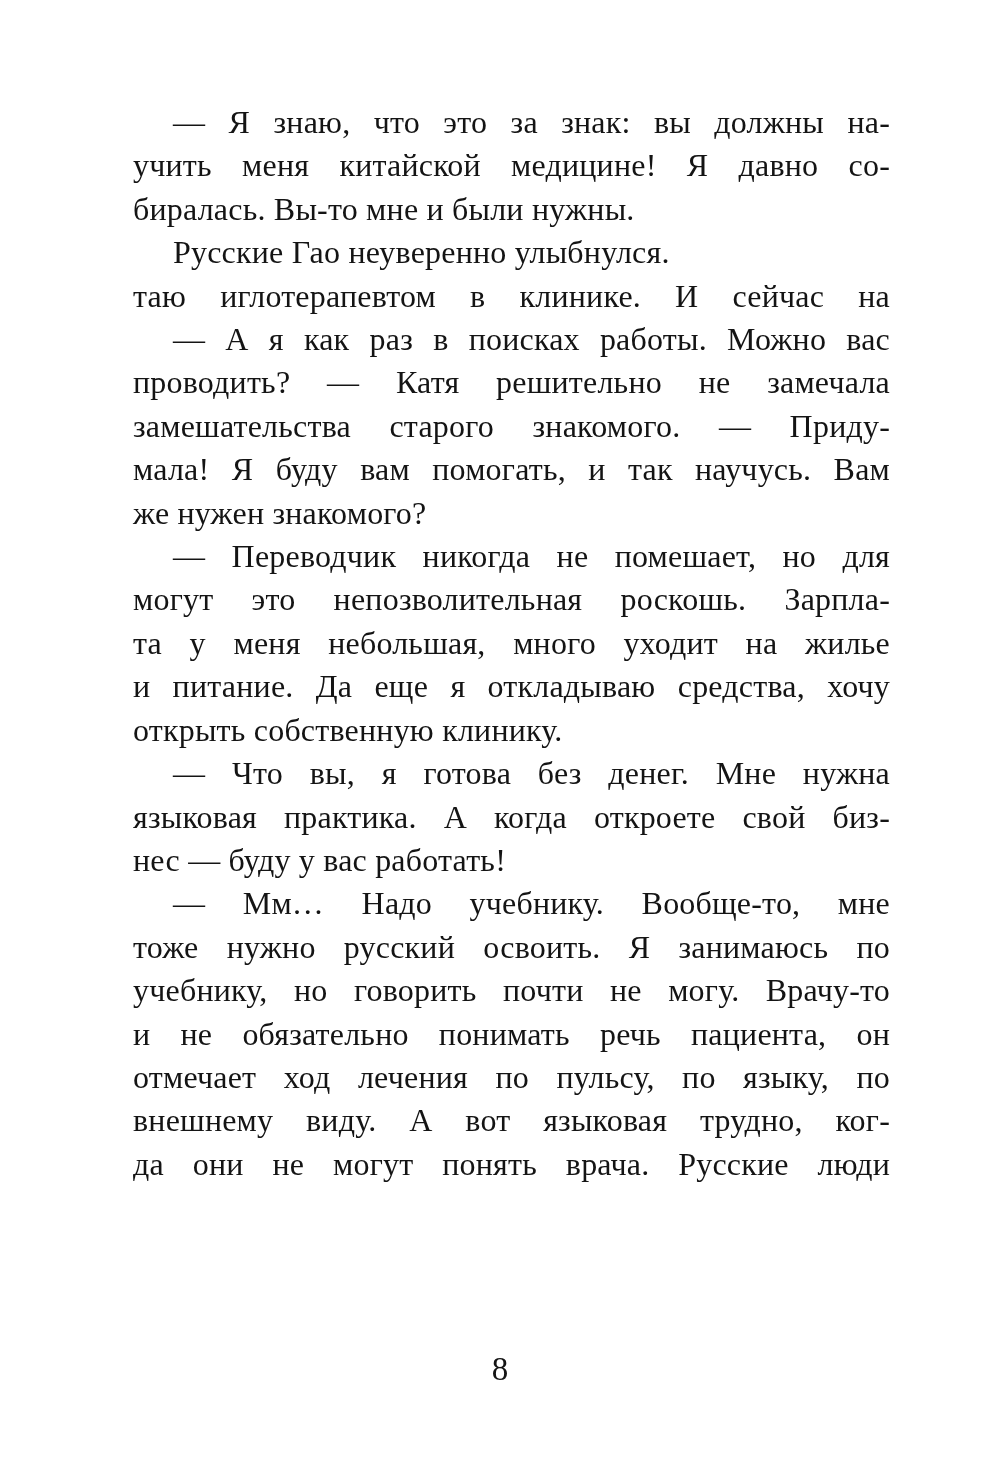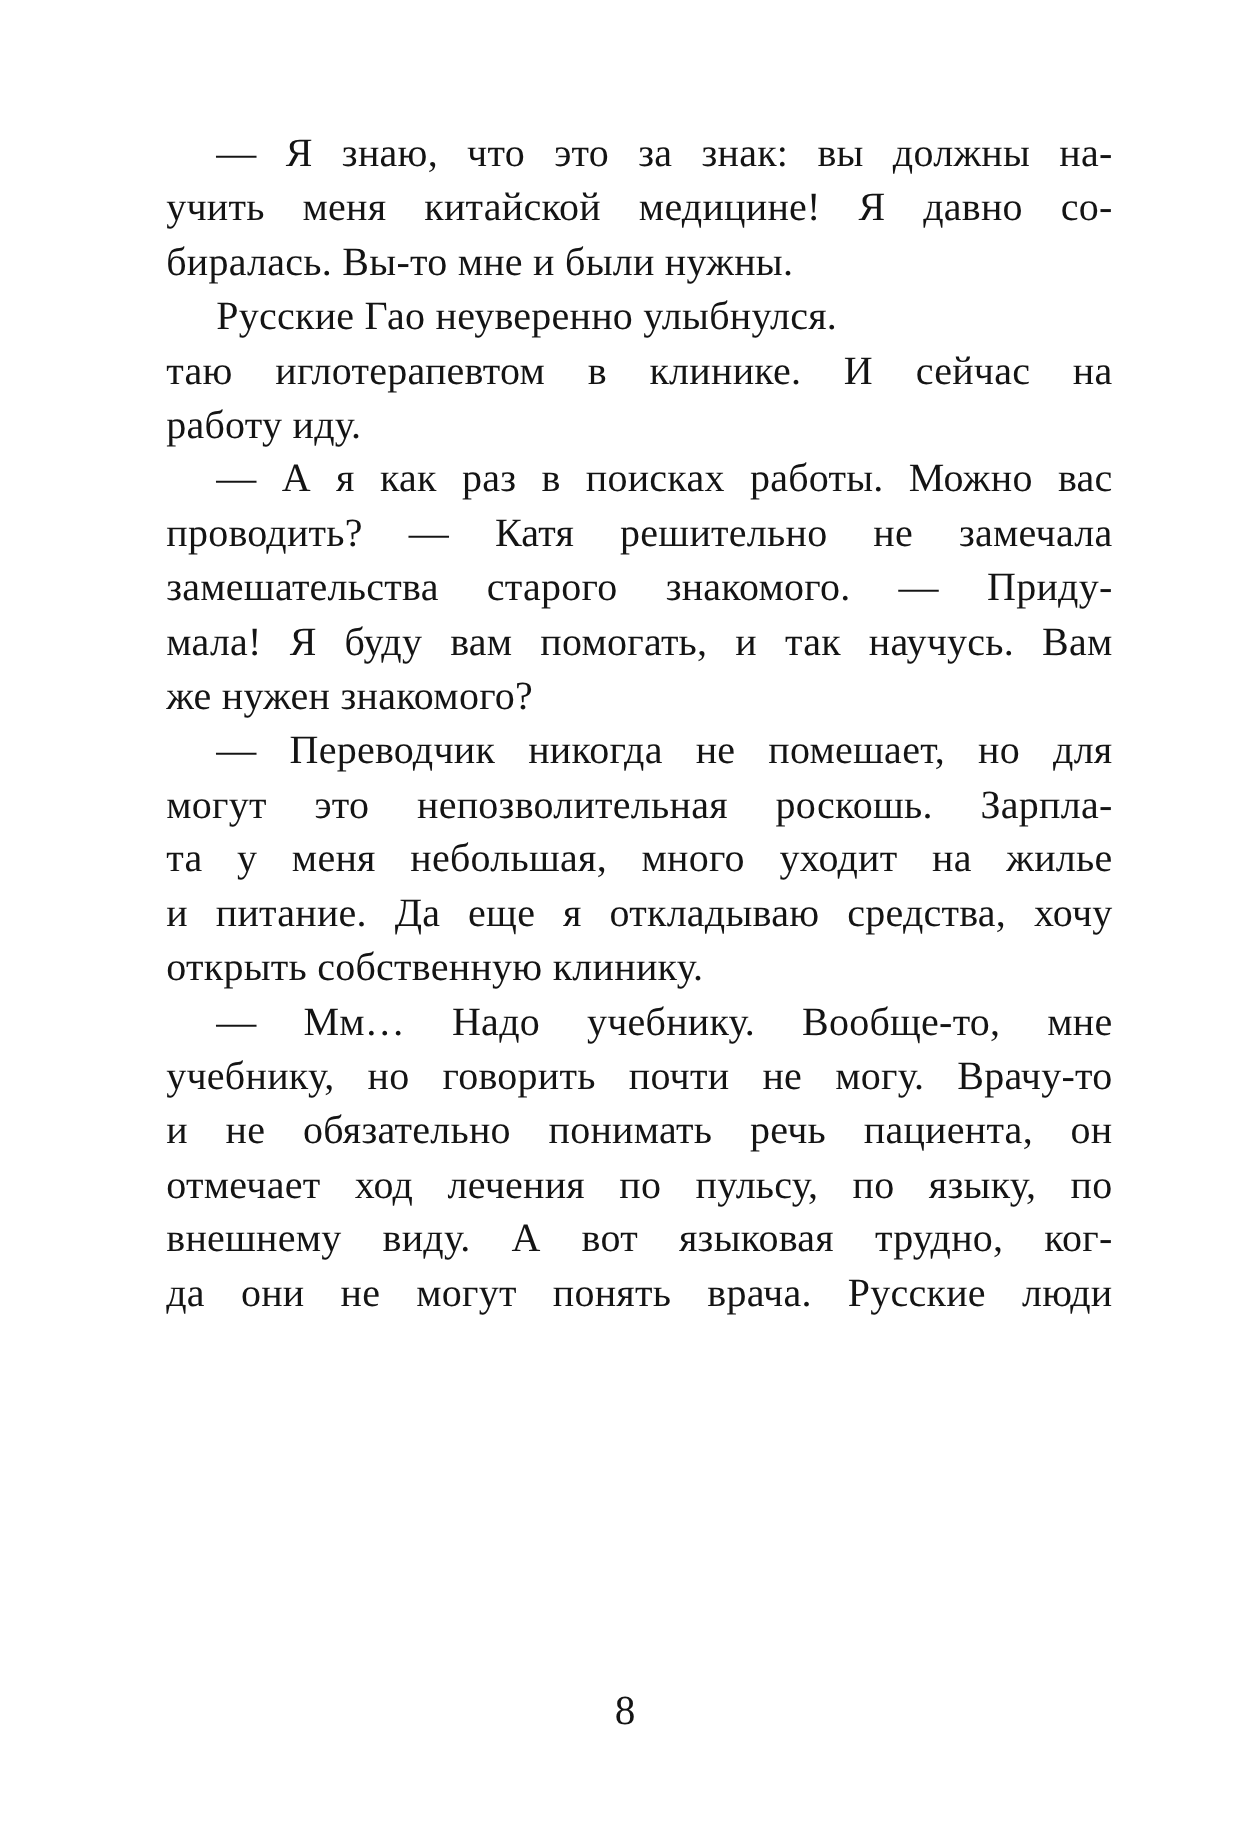--- a/index.html
+++ b/index.html
@@ -63,42 +63,47 @@
       <span class="line j">учить меня китайской медицине! Я давно со-</span>
       <span class="line">биралась. Вы-то мне и были нужны.</span>
     </p>
 
     <p class="para">
       <span class="line indent">Русские Гао неуверенно улыбнулся.</span>
     </p>
 
     <p class="para">
       <span class="line j">таю иглотерапевтом в клинике. И сейчас на</span>
-      <span class="line">работу иду.</span>
     </p>
 
     <p class="para">
       <span class="line indent j">— А я как раз в поисках работы. Можно вас</span>
       <span class="line j">проводить? — Катя решительно не замечала</span>
       <span class="line j">замешательства старого знакомого. — Приду-</span>
       <span class="line j">мала! Я буду вам помогать, и так научусь. Вам</span>
       <span class="line">же нужен знакомого?</span>
     </p>
 
     <p class="para">
       <span class="line indent j">— Переводчик никогда не помешает, но для</span>
       <span class="line j">могут это непозволительная роскошь. Зарпла-</span>
       <span class="line j">та у меня небольшая, много уходит на жилье</span>
       <span class="line j">и питание. Да еще я откладываю средства, хочу</span>
       <span class="line">открыть собственную клинику.</span>
     </p>
 
+    <p class="para">
+      <span class="line indent j">— Что вы, я готова без денег. Мне нужна</span>
+      <span class="line j">языковая практика. А когда откроете свой биз-</span>
+      <span class="line">нес — буду у вас работать!</span>
+    </p>
 
     <p class="para">
       <span class="line indent j">— Мм… Надо учебнику. Вообще-то, мне</span>
+      <span class="line j">тоже нужно русский освоить. Я занимаюсь по</span>
       <span class="line j">учебнику, но говорить почти не могу. Врачу-то</span>
       <span class="line j">и не обязательно понимать речь пациента, он</span>
       <span class="line j">отмечает ход лечения по пульсу, по языку, по</span>
       <span class="line j">внешнему виду. А вот языковая трудно, ког-</span>
       <span class="line j">да они не могут понять врача. Русские люди</span>
     </p>
 
   </main>
 
   <div class="page-number">8</div>

